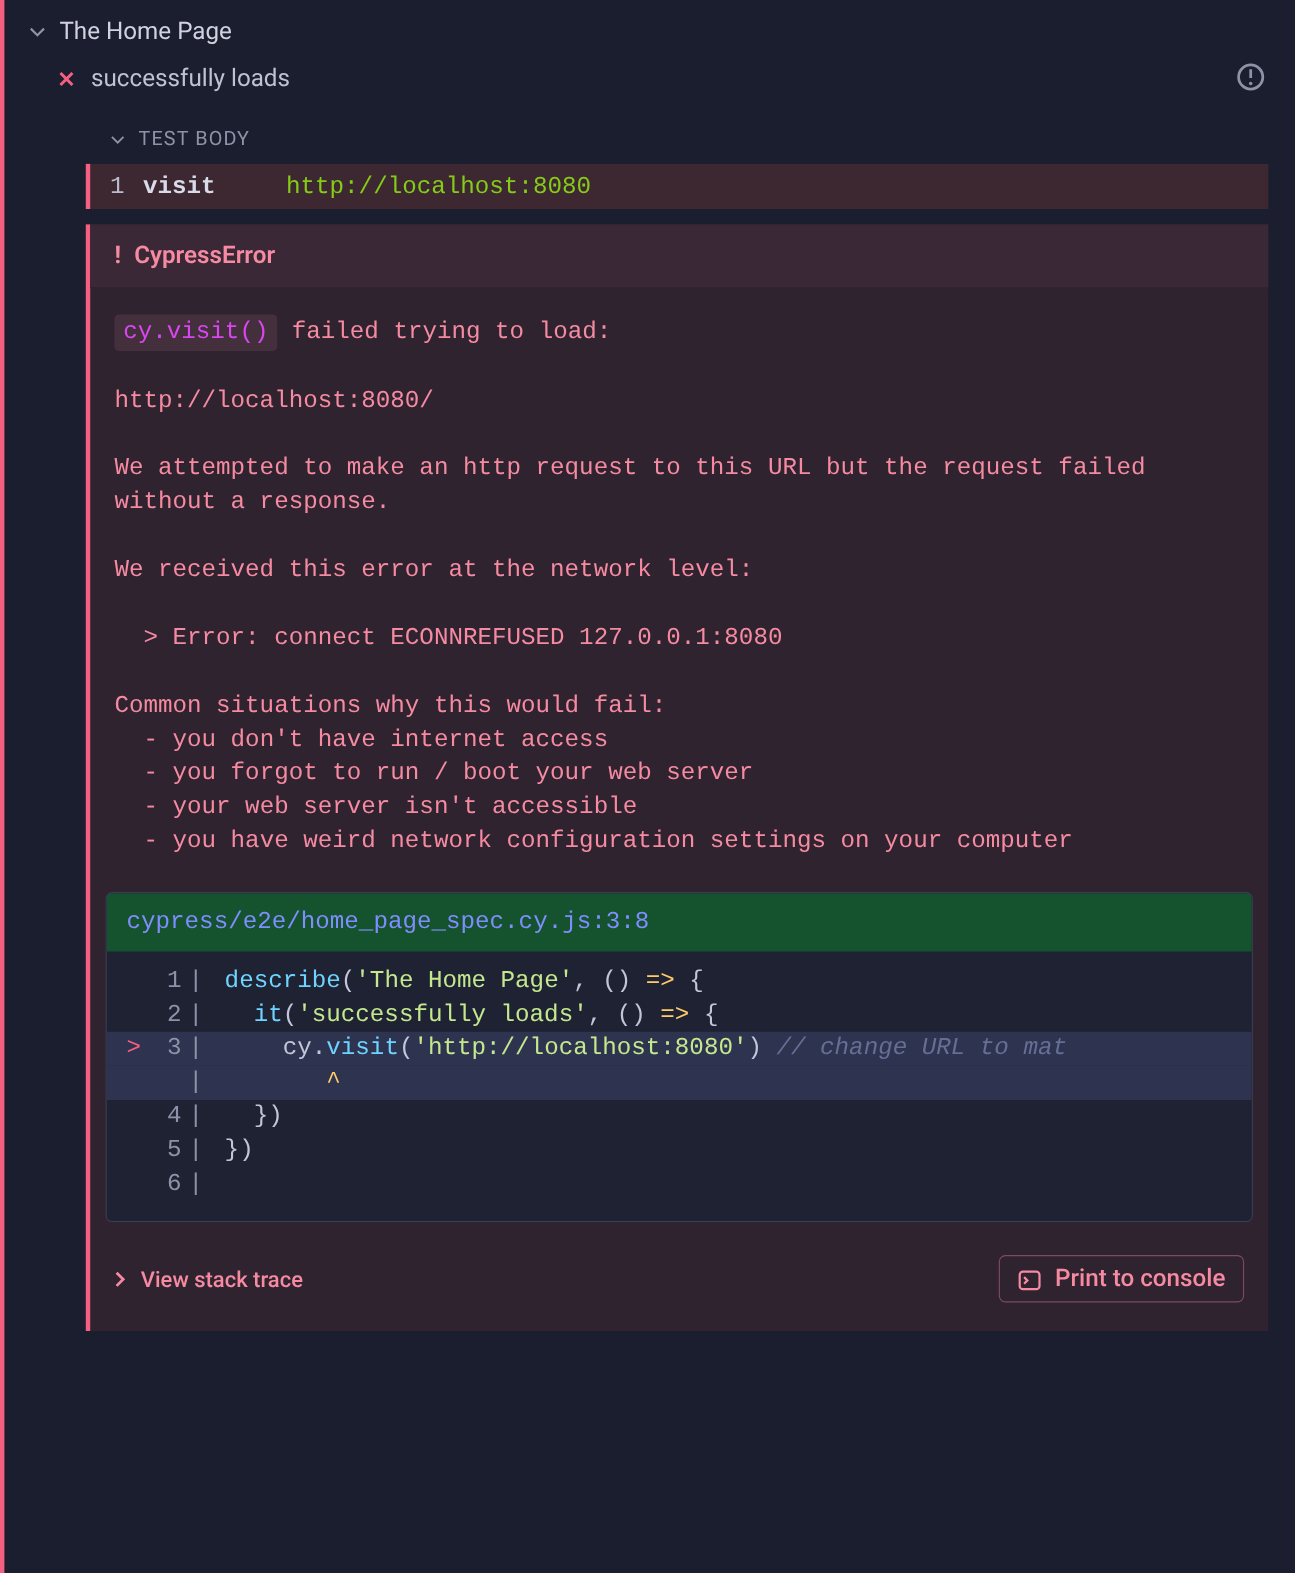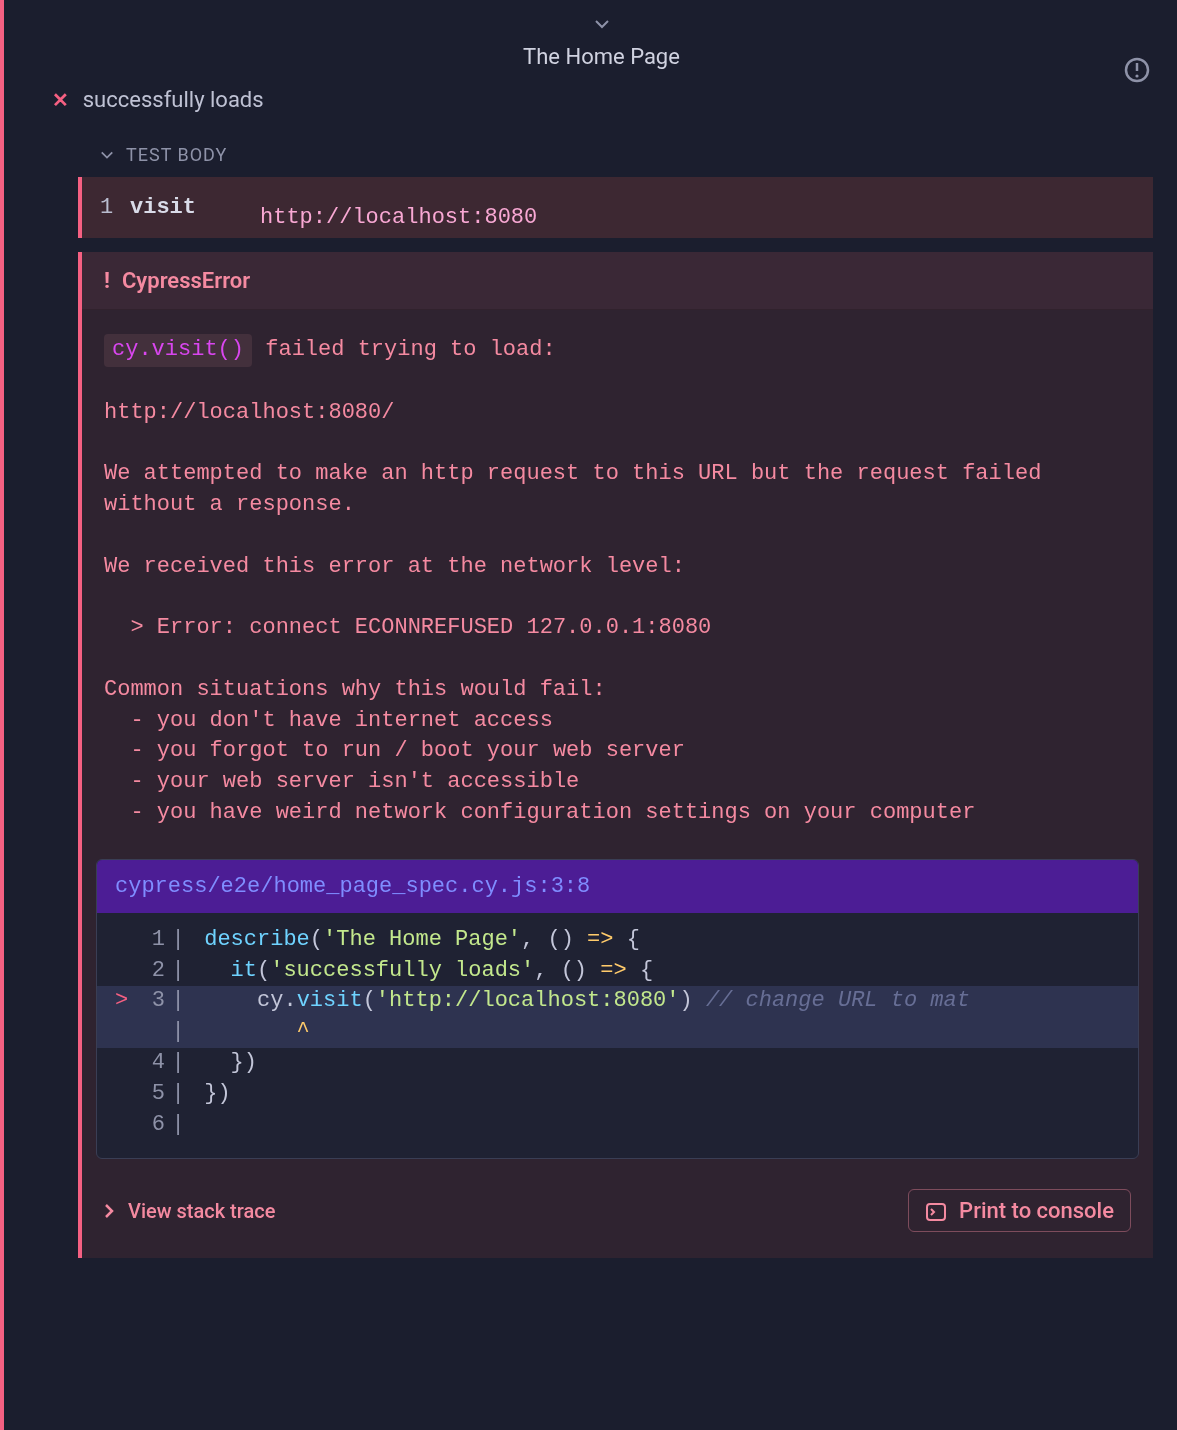--- a/index.html
+++ b/index.html
@@ -17,21 +17,20 @@
     background: #f56082;
   }
   .suite {
     padding: 10px 0 0 18px;
   }
   .suite-header {
     display: flex; align-items: center; gap: 12px;
     color: #d0d2e0; font-size: 22px; font-weight: 400;
     padding: 6px 0 8px 8px;
     cursor: pointer;
-    flex-direction: column;
   }
   .suite-header svg { flex-shrink: 0; }
   .test-row {
     display: flex; align-items: center;
     padding: 10px 6px 10px 34px;
     font-size: 22px; color: #bfc2d4;
     cursor: pointer;
   }
   .test-row .x { color: #f56082; margin-right: 14px; font-weight: 700; font-size: 20px; }
   .warn-circle {
@@ -48,21 +47,21 @@
   .cmd-row {
     display: flex; align-items: center;
     background: #3d2832;
     border-left: 4px solid #f56082;
     padding: 8px 18px;
     font-family: "SFMono-Regular", Consolas, "Liberation Mono", Menlo, monospace;
     font-size: 22px;
   }
   .cmd-num { color: #b9bccf; width: 30px; }
   .cmd-name { color: #d9dbe8; font-weight: 600; min-width: 130px; }
-  .cmd-arg { color: #f9a8d4; margin-top: 20px; }
+  .cmd-arg { color: #84cc16; }
   .err-block {
     margin-top: 14px;
     border-left: 4px solid #f56082;
     background: #2f2330;
     padding: 0;
   }
   .err-title {
     display: flex; align-items: center; gap: 12px;
     padding: 16px 22px;
     color: #f58aa1;
@@ -90,21 +89,21 @@
     background: #1f2233;
     border: 1px solid #3a3e55;
     border-radius: 6px;
     overflow: hidden;
   }
   .code-frame-header {
     padding: 14px 18px;
     color: #7f8dff;
     font-family: "SFMono-Regular", Consolas, "Liberation Mono", Menlo, monospace;
     font-size: 22px;
-    background: #4c1d95;
+    background: #14532d;
     cursor: pointer;
   }
   .code-lines {
     padding: 12px 0 18px 0;
     font-family: "SFMono-Regular", Consolas, "Liberation Mono", Menlo, monospace;
     font-size: 22px;
     line-height: 1.4;
     overflow-x: hidden;
     white-space: nowrap;
   }

